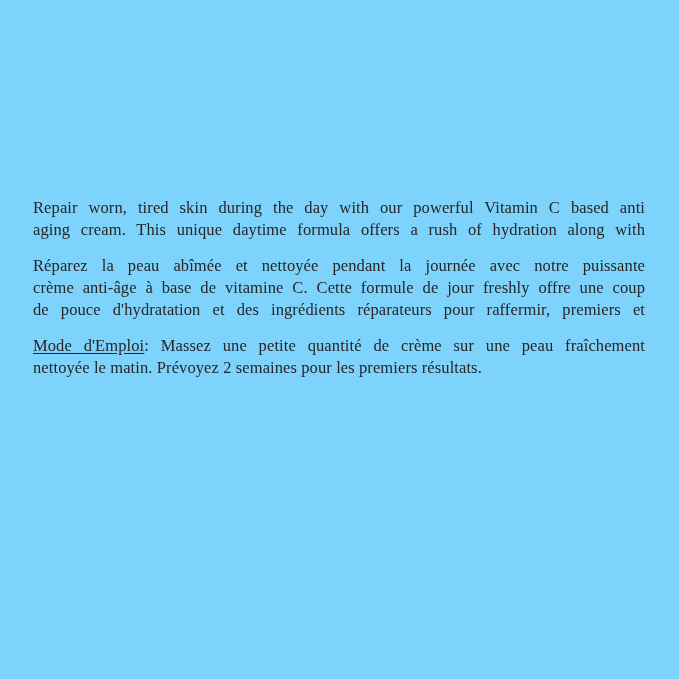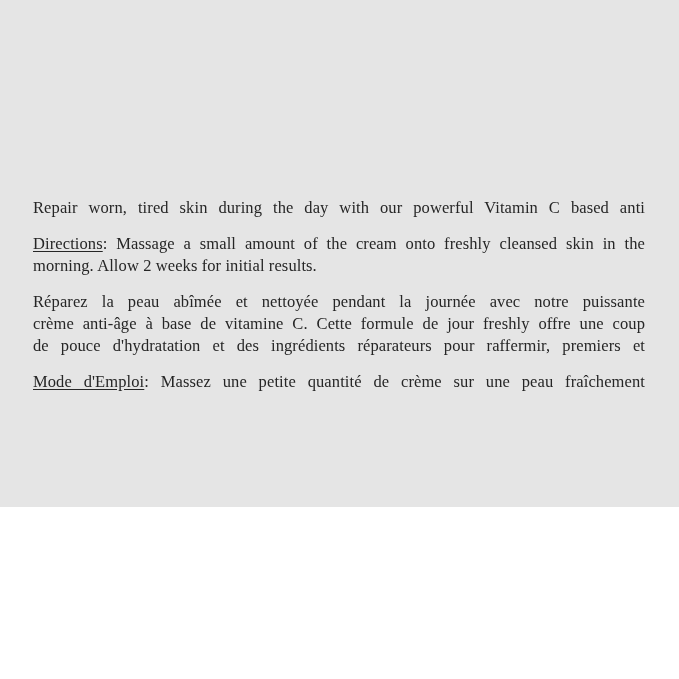--- a/index.html
+++ b/index.html
@@ -3,22 +3,22 @@
 <meta charset="utf-8">
 <style>
   html, body {
     margin: 0;
     padding: 0;
     background: #ffffff;
   }
   .canvas {
     position: relative;
     width: 679px;
-    height: 507px;
-    background: #e5e5e5;
+    height: 679px;
+    background: #7dd3fc;
     overflow: hidden;
     font-family: "Liberation Serif", serif;
   }
   .text-block {
     position: absolute;
     left: 33px;
     top: 197px;
     width: 612px;
     color: #262626;
     font-size: 16.5px;
@@ -45,27 +45,25 @@
     text-underline-offset: 2px;
   }
 </style>
 </head>
 <body>
 
 <div class="canvas">
   <div class="text-block">
       <div class="para">
         <div class="line">Repair worn, tired skin during the day with our powerful Vitamin C based anti</div>
-      </div>
-      <div class="para">
-        <div class="line"><span class="underlined">Directions</span>: Massage a small amount of the cream onto freshly cleansed skin in the</div>
-        <div class="line last-line">morning. Allow 2 weeks for initial results.</div>
+        <div class="line">aging cream. This unique daytime formula offers a rush of hydration along with</div>
       </div>
       <div class="para">
         <div class="line">Réparez la peau abîmée et nettoyée pendant la journée avec notre puissante</div>
         <div class="line">crème anti-âge à base de vitamine C. Cette formule de jour freshly offre une coup</div>
         <div class="line">de pouce d'hydratation et des ingrédients réparateurs pour raffermir, premiers et</div>
       </div>
       <div class="para">
         <div class="line"><span class="underlined">Mode d'Emploi</span>: Massez une petite quantité de crème sur une peau fraîchement</div>
+        <div class="line last-line">nettoyée le matin. Prévoyez 2 semaines pour les premiers résultats.</div>
       </div>
     </div>
 </div>
 
 </body></html>

